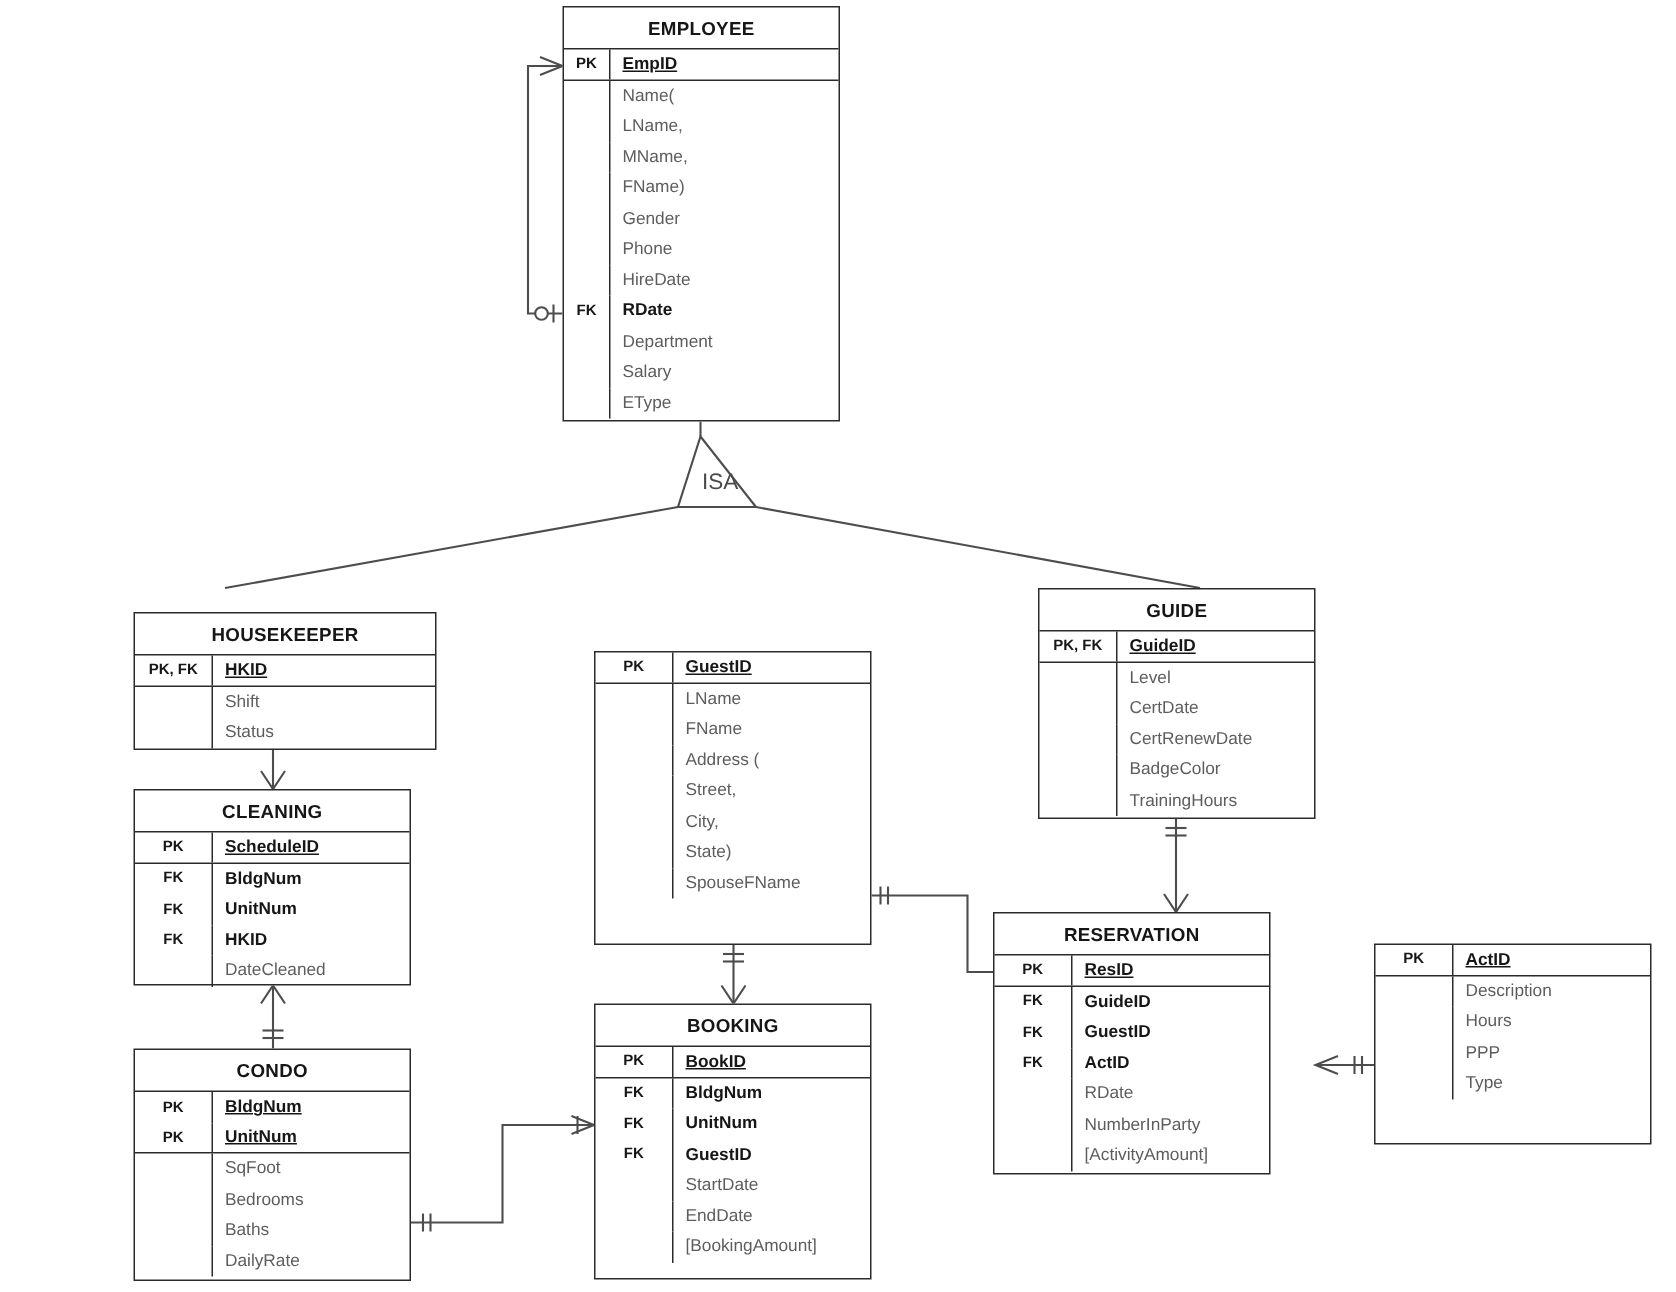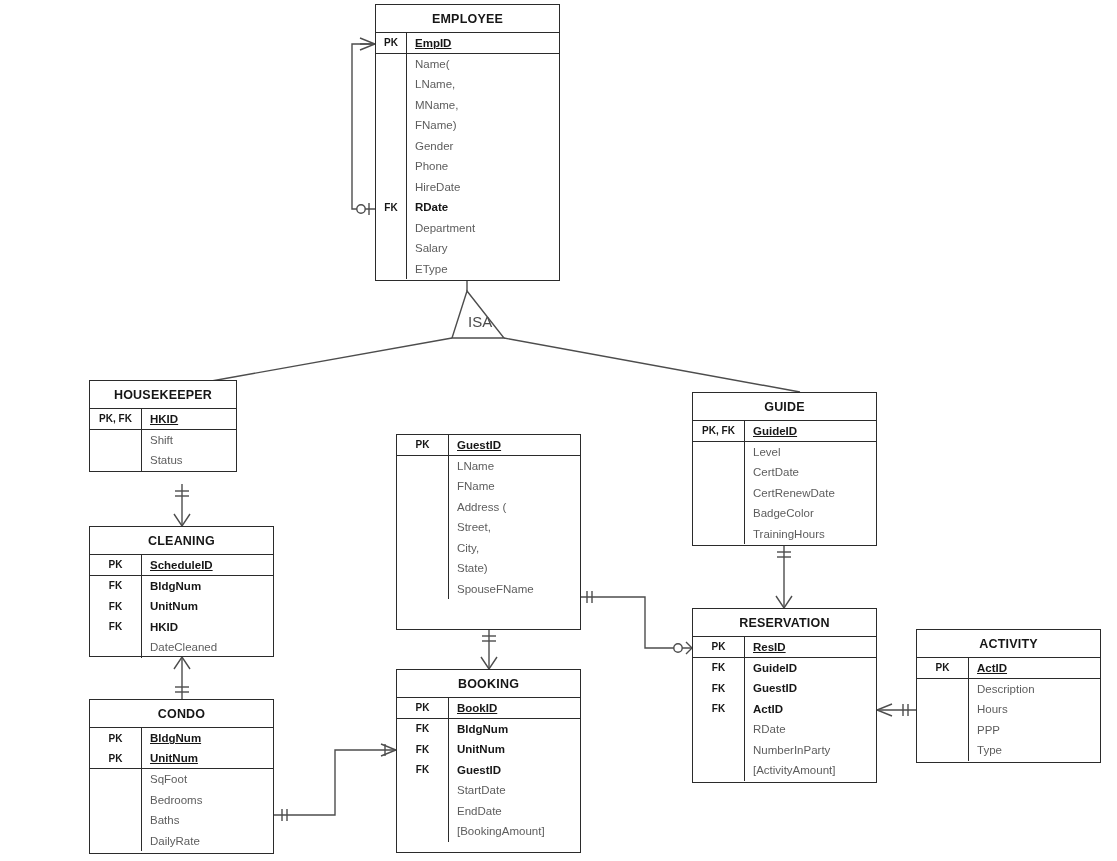--- a/index.html
+++ b/index.html
@@ -233,21 +233,21 @@
         <div class="attr-row">
           <div class="key-cell" style="width: 31px;"></div>
           <div class="name-cell">Salary</div>
         </div>
         <div class="attr-row">
           <div class="key-cell" style="width: 31px;"></div>
           <div class="name-cell">EType</div>
         </div>
       </div>
     </div>
-    <div class="entity" style="left: 89px; top: 380px; width: 148px; height: 92px;">
+    <div class="entity" style="left: 89px; top: 408px; width: 202px; height: 92px;">
       <div class="ent-title" style="height: 28px;">HOUSEKEEPER</div>
       <div>
         <div class="attr-row keyline">
           <div class="key-cell" style="width: 52px;">PK, FK</div>
           <div class="name-cell pk">HKID</div>
         </div>
         <div class="attr-row">
           <div class="key-cell" style="width: 52px;"></div>
           <div class="name-cell">Shift</div>
         </div>
@@ -402,21 +402,21 @@
         <div class="attr-row">
           <div class="key-cell" style="width: 52px;"></div>
           <div class="name-cell">BadgeColor</div>
         </div>
         <div class="attr-row">
           <div class="key-cell" style="width: 52px;"></div>
           <div class="name-cell">TrainingHours</div>
         </div>
       </div>
     </div>
-    <div class="entity" style="left: 692px; top: 608px; width: 185px; height: 175px;">
+    <div class="entity" style="left: 662px; top: 608px; width: 185px; height: 175px;">
       <div class="ent-title" style="height: 28px;">RESERVATION</div>
       <div>
         <div class="attr-row keyline">
           <div class="key-cell" style="width: 52px;">PK</div>
           <div class="name-cell pk">ResID</div>
         </div>
         <div class="attr-row">
           <div class="key-cell" style="width: 52px;">FK</div>
           <div class="name-cell fk">GuideID</div>
         </div>
@@ -436,21 +436,20 @@
           <div class="key-cell" style="width: 52px;"></div>
           <div class="name-cell">NumberInParty</div>
         </div>
         <div class="attr-row">
           <div class="key-cell" style="width: 52px;"></div>
           <div class="name-cell">[ActivityAmount]</div>
         </div>
       </div>
     </div>
     <div class="entity" style="left: 916px; top: 629px; width: 185px; height: 134px;">
-      <div class="ent-title" style="height: 28px;">ACTIVITY</div>
       <div>
         <div class="attr-row keyline">
           <div class="key-cell" style="width: 52px;">PK</div>
           <div class="name-cell pk">ActID</div>
         </div>
         <div class="attr-row">
           <div class="key-cell" style="width: 52px;"></div>
           <div class="name-cell">Description</div>
         </div>
         <div class="attr-row">

